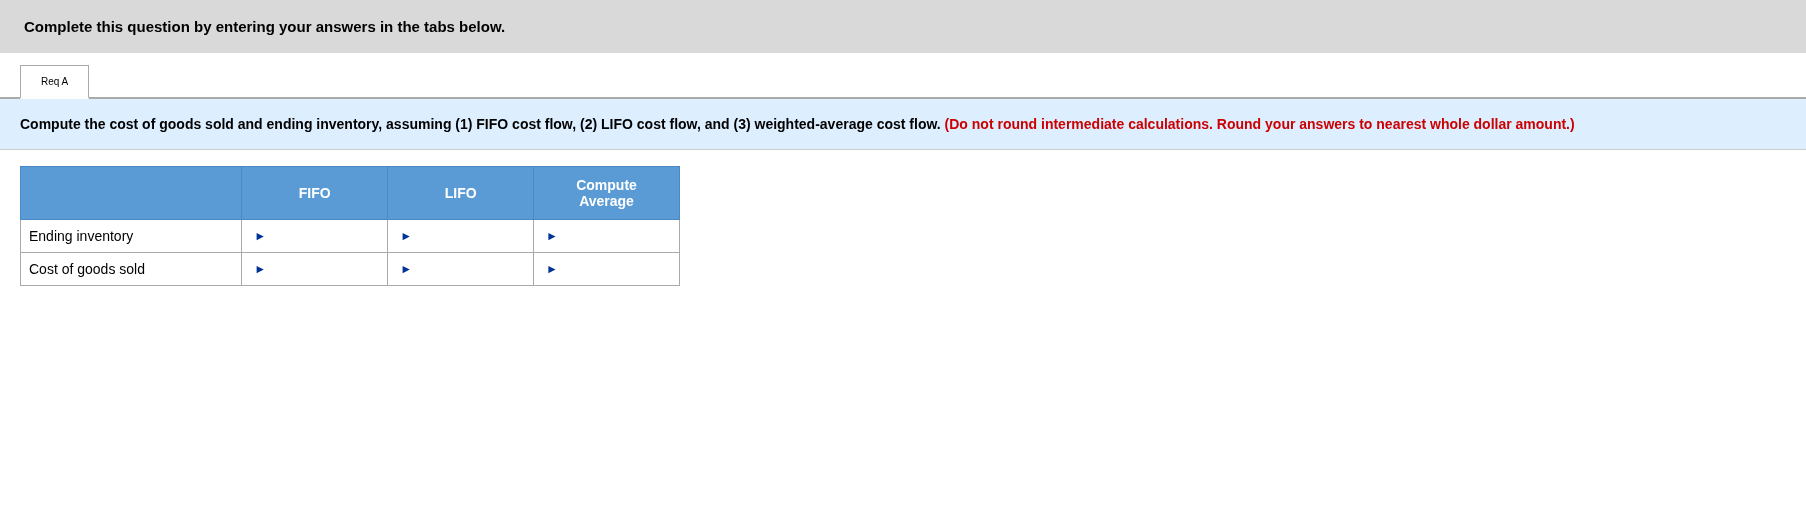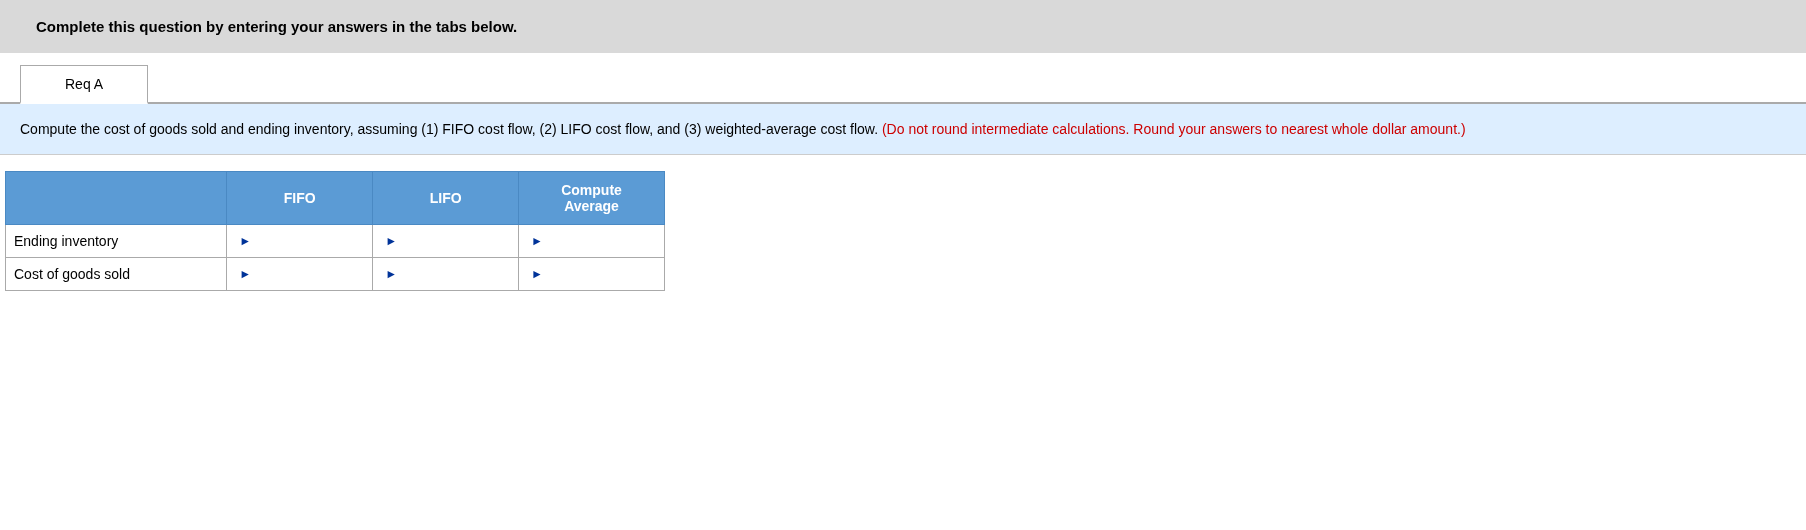--- a/index.html
+++ b/index.html
@@ -11,68 +11,69 @@
     body {
       font-family: Arial, sans-serif;
       font-size: 14px;
       background: #fff;
       width: 1806px;
       min-height: 530px;
     }
 
     .instruction-bar {
       background: #d9d9d9;
-      padding: 18px 36px;
+      padding: 18px 24px;
       font-weight: bold;
       font-size: 15px;
       color: #000;
     }
 
     .tabs-container {
       display: flex;
       flex-direction: row;
       border-bottom: 2px solid #aaa;
       margin: 0 0 0 0;
       padding: 12px 0 0 20px;
       background: #fff;
     }
 
     .tab {
-      padding: 10px 44px;
+      padding: 10px 20px;
       border: 1px solid #aaa;
       border-bottom: none;
       background: #fff;
       cursor: pointer;
-      font-size: 14px;
+      font-size: 10px;
       color: #000;
       margin-right: 2px;
     }
 
     .tab.active {
       background: #fff;
       border-bottom: 2px solid #fff;
       margin-bottom: -2px;
       font-weight: normal;
     }
 
     .description-box {
       background: #ddeeff;
       padding: 14px 20px;
       font-size: 14px;
       color: #000;
       line-height: 1.6;
       border-bottom: 1px solid #ccc;
+      font-weight: bold;
     }
 
     .description-box .red-text {
       color: #cc0000;
     }
 
     .table-section {
-      padding: 16px 5px;
+      padding: 16px 20px;
     }
 
     .data-table {
       border-collapse: collapse;
       width: 660px;
     }
 
     .data-table th {
       background: #5b9bd5;
       color: #fff;

